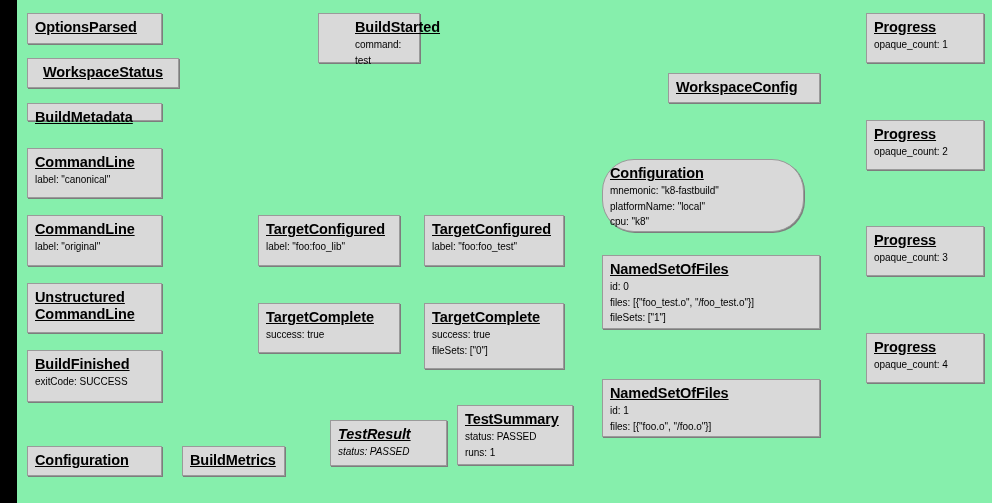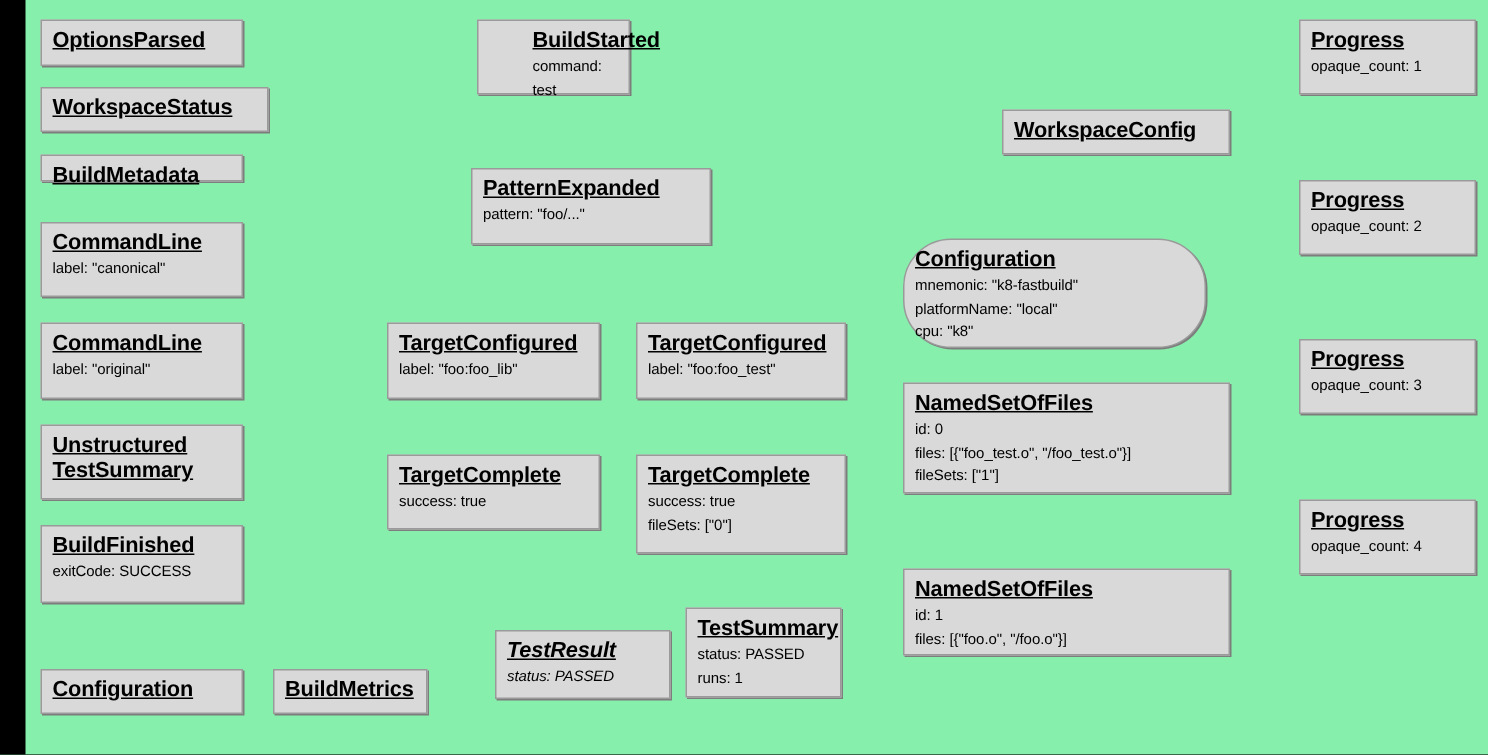--- a/index.html
+++ b/index.html
@@ -42,55 +42,51 @@
   }
   .node-fields:empty { display: none; }
 </style>
 </head>
 <body>
 
 <div id="canvas">
     <div class="node" style="left: 10px; top: 13px; width: 135px; height: 31px;">
       <div class="node-title">OptionsParsed</div>
     </div>
-    <div class="node" style="left: 10px; top: 58px; width: 152px; height: 30px;">
+    <div class="node" style="left: 10px; top: 58px; width: 152px; height: 30px; text-align: center;">
       <div class="node-title">WorkspaceStatus</div>
     </div>
     <div class="node" style="left: 10px; top: 103px; width: 135px; height: 18px;">
       <div class="node-title">BuildMetadata</div>
     </div>
     <div class="node" style="left: 10px; top: 148px; width: 135px; height: 50px;">
       <div class="node-title">CommandLine</div>
       <div class="node-fields">label: "canonical"</div>
     </div>
     <div class="node" style="left: 10px; top: 215px; width: 135px; height: 51px;">
       <div class="node-title">CommandLine</div>
       <div class="node-fields">label: "original"</div>
     </div>
     <div class="node" style="left: 10px; top: 283px; width: 135px; height: 50px;">
       <div class="node-title">Unstructured
-TestSummary</div>
+CommandLine</div>
     </div>
     <div class="node" style="left: 10px; top: 350px; width: 135px; height: 52px;">
       <div class="node-title">BuildFinished</div>
       <div class="node-fields">exitCode: SUCCESS</div>
     </div>
     <div class="node" style="left: 10px; top: 446px; width: 135px; height: 30px;">
       <div class="node-title">Configuration</div>
     </div>
     <div class="node" style="left: 165px; top: 446px; width: 103px; height: 30px;">
       <div class="node-title">BuildMetrics</div>
     </div>
     <div class="node" style="left: 301px; top: 13px; width: 102px; height: 50px; padding-left: 36px;">
       <div class="node-title">BuildStarted</div>
       <div class="node-fields">command: test</div>
-    </div>
-    <div class="node" style="left: 297px; top: 112px; width: 160px; height: 51px;">
-      <div class="node-title">PatternExpanded</div>
-      <div class="node-fields">pattern: "foo/..."</div>
     </div>
     <div class="node" style="left: 241px; top: 215px; width: 142px; height: 51px;">
       <div class="node-title">TargetConfigured</div>
       <div class="node-fields">label: "foo:foo_lib"</div>
     </div>
     <div class="node" style="left: 407px; top: 215px; width: 140px; height: 51px;">
       <div class="node-title">TargetConfigured</div>
       <div class="node-fields">label: "foo:foo_test"</div>
     </div>
     <div class="node" style="left: 241px; top: 303px; width: 142px; height: 50px;">
@@ -99,21 +95,21 @@
     </div>
     <div class="node" style="left: 407px; top: 303px; width: 140px; height: 66px;">
       <div class="node-title">TargetComplete</div>
       <div class="node-fields">success: true
 fileSets: ["0"]</div>
     </div>
     <div class="node" style="left: 313px; top: 420px; width: 117px; height: 46px; font-style: italic;">
       <div class="node-title">TestResult</div>
       <div class="node-fields">status: PASSED</div>
     </div>
-    <div class="node" style="left: 440px; top: 405px; width: 104px; height: 60px;">
+    <div class="node" style="left: 440px; top: 405px; width: 116px; height: 60px;">
       <div class="node-title">TestSummary</div>
       <div class="node-fields">status: PASSED
 runs: 1</div>
     </div>
     <div class="node" style="left: 651px; top: 73px; width: 152px; height: 30px;">
       <div class="node-title">WorkspaceConfig</div>
     </div>
     <div class="node" style="left: 585px; top: 159px; width: 202px; height: 73px; border-radius: 32px;">
       <div class="node-title">Configuration</div>
       <div class="node-fields">mnemonic: "k8-fastbuild"

